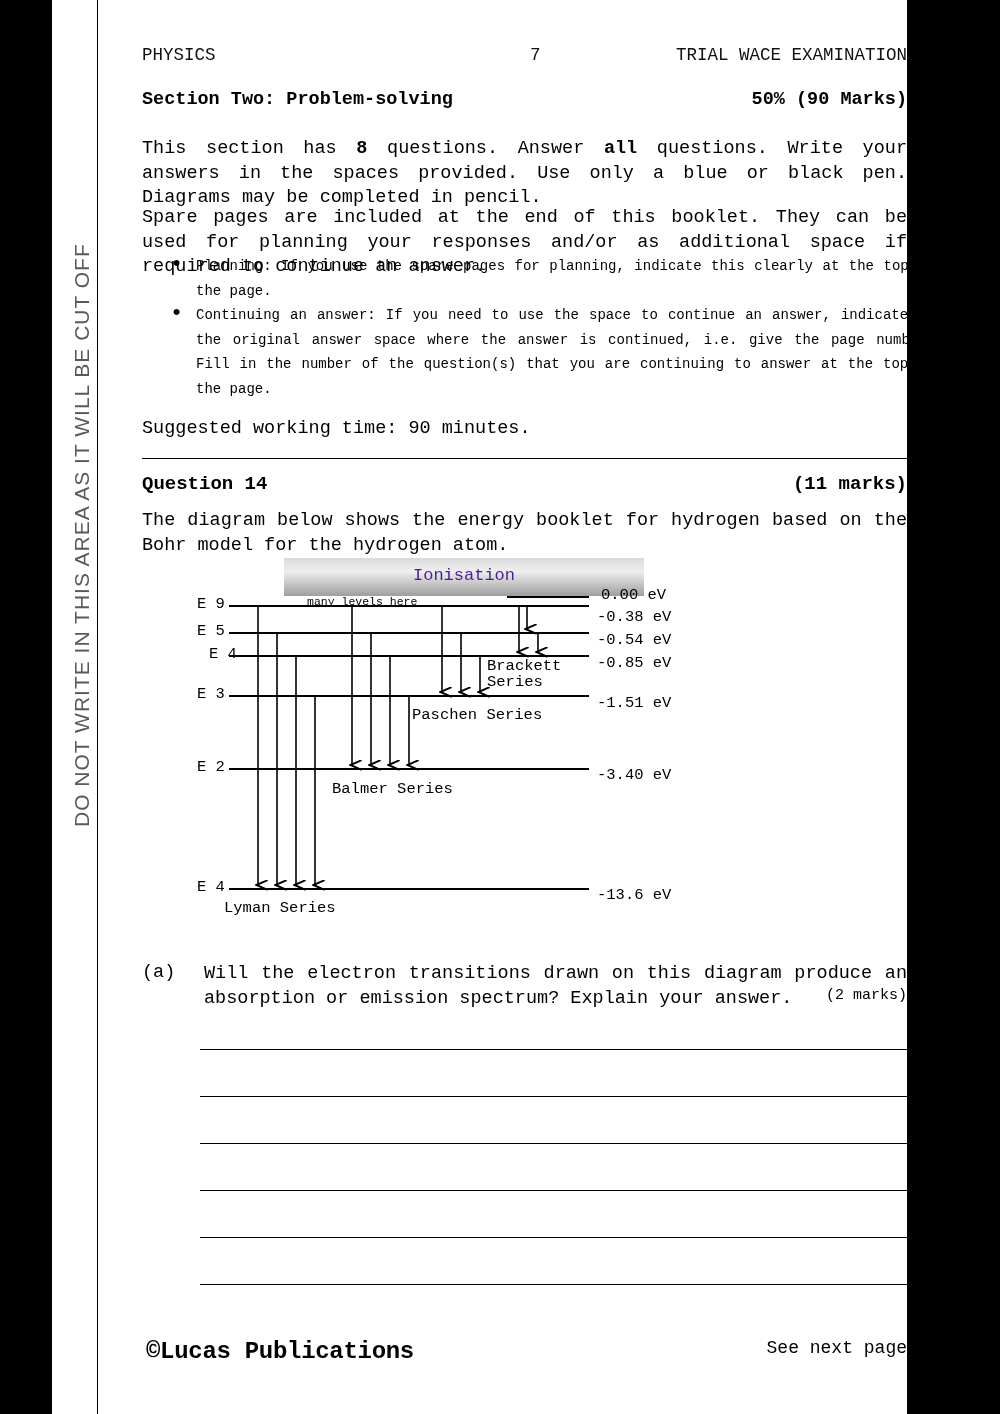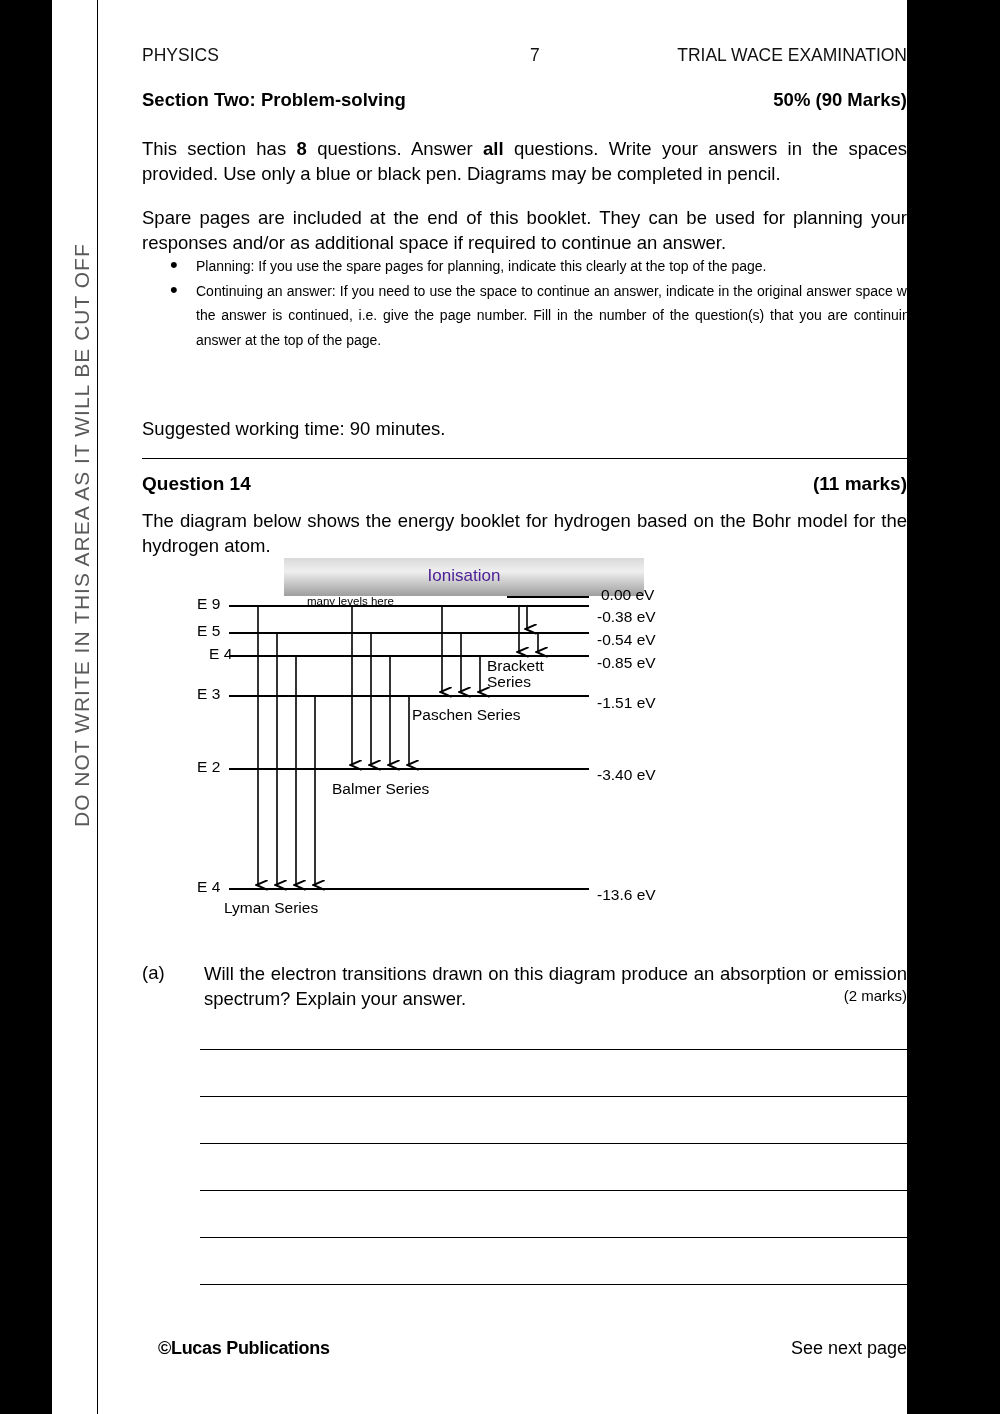--- a/index.html
+++ b/index.html
@@ -41,20 +41,21 @@
     letter-spacing: 1px;
     color: #5a5a5a;
     white-space: nowrap;
   }
   .content {
     position: absolute;
     left: 90px;
     top: 0;
     width: 765px;
     height: 1414px;
+    font-family: Liberation Mono, monospace;
   }
   .hdr {
     position: absolute;
     top: 45px;
     left: 0;
     width: 765px;
     font-size: 17.5px;
     color: #111;
   }
   .hdr .h-left { position: absolute; left: 0; top: 0; }
@@ -209,23 +210,23 @@
   .answer-line {
     position: absolute;
     left: 58px;
     width: 707px;
     height: 1px;
     background: #000;
   }
 
   .footer-left {
     position: absolute;
-    left: 16px;
+    left: 4px;
     top: 1338px;
-    font-size: 18px;
+    font-size: 24px;
     font-weight: bold;
     letter-spacing: -0.3px;
   }
   .footer-right {
     position: absolute;
     right: 0;
     top: 1338px;
     font-size: 18px;
     white-space: nowrap;
   }

